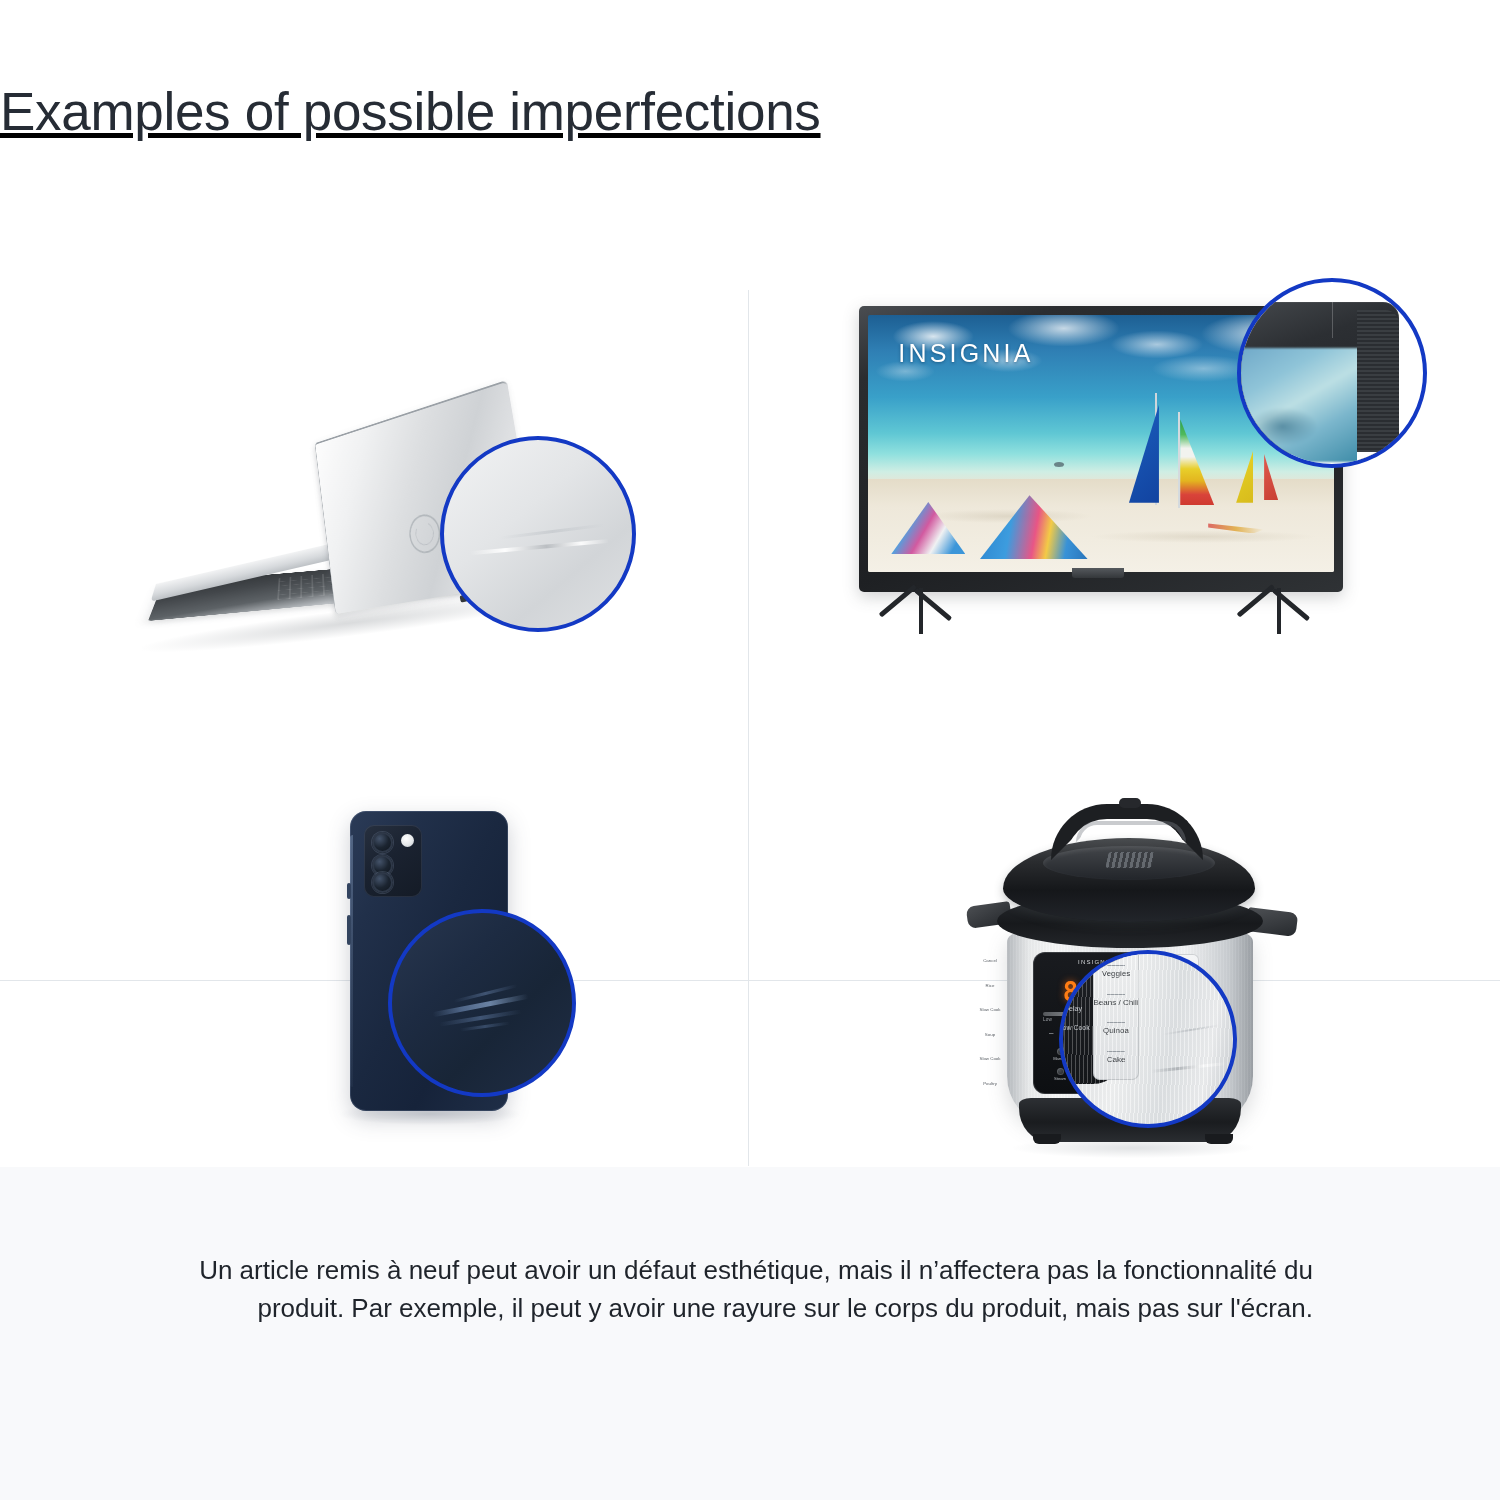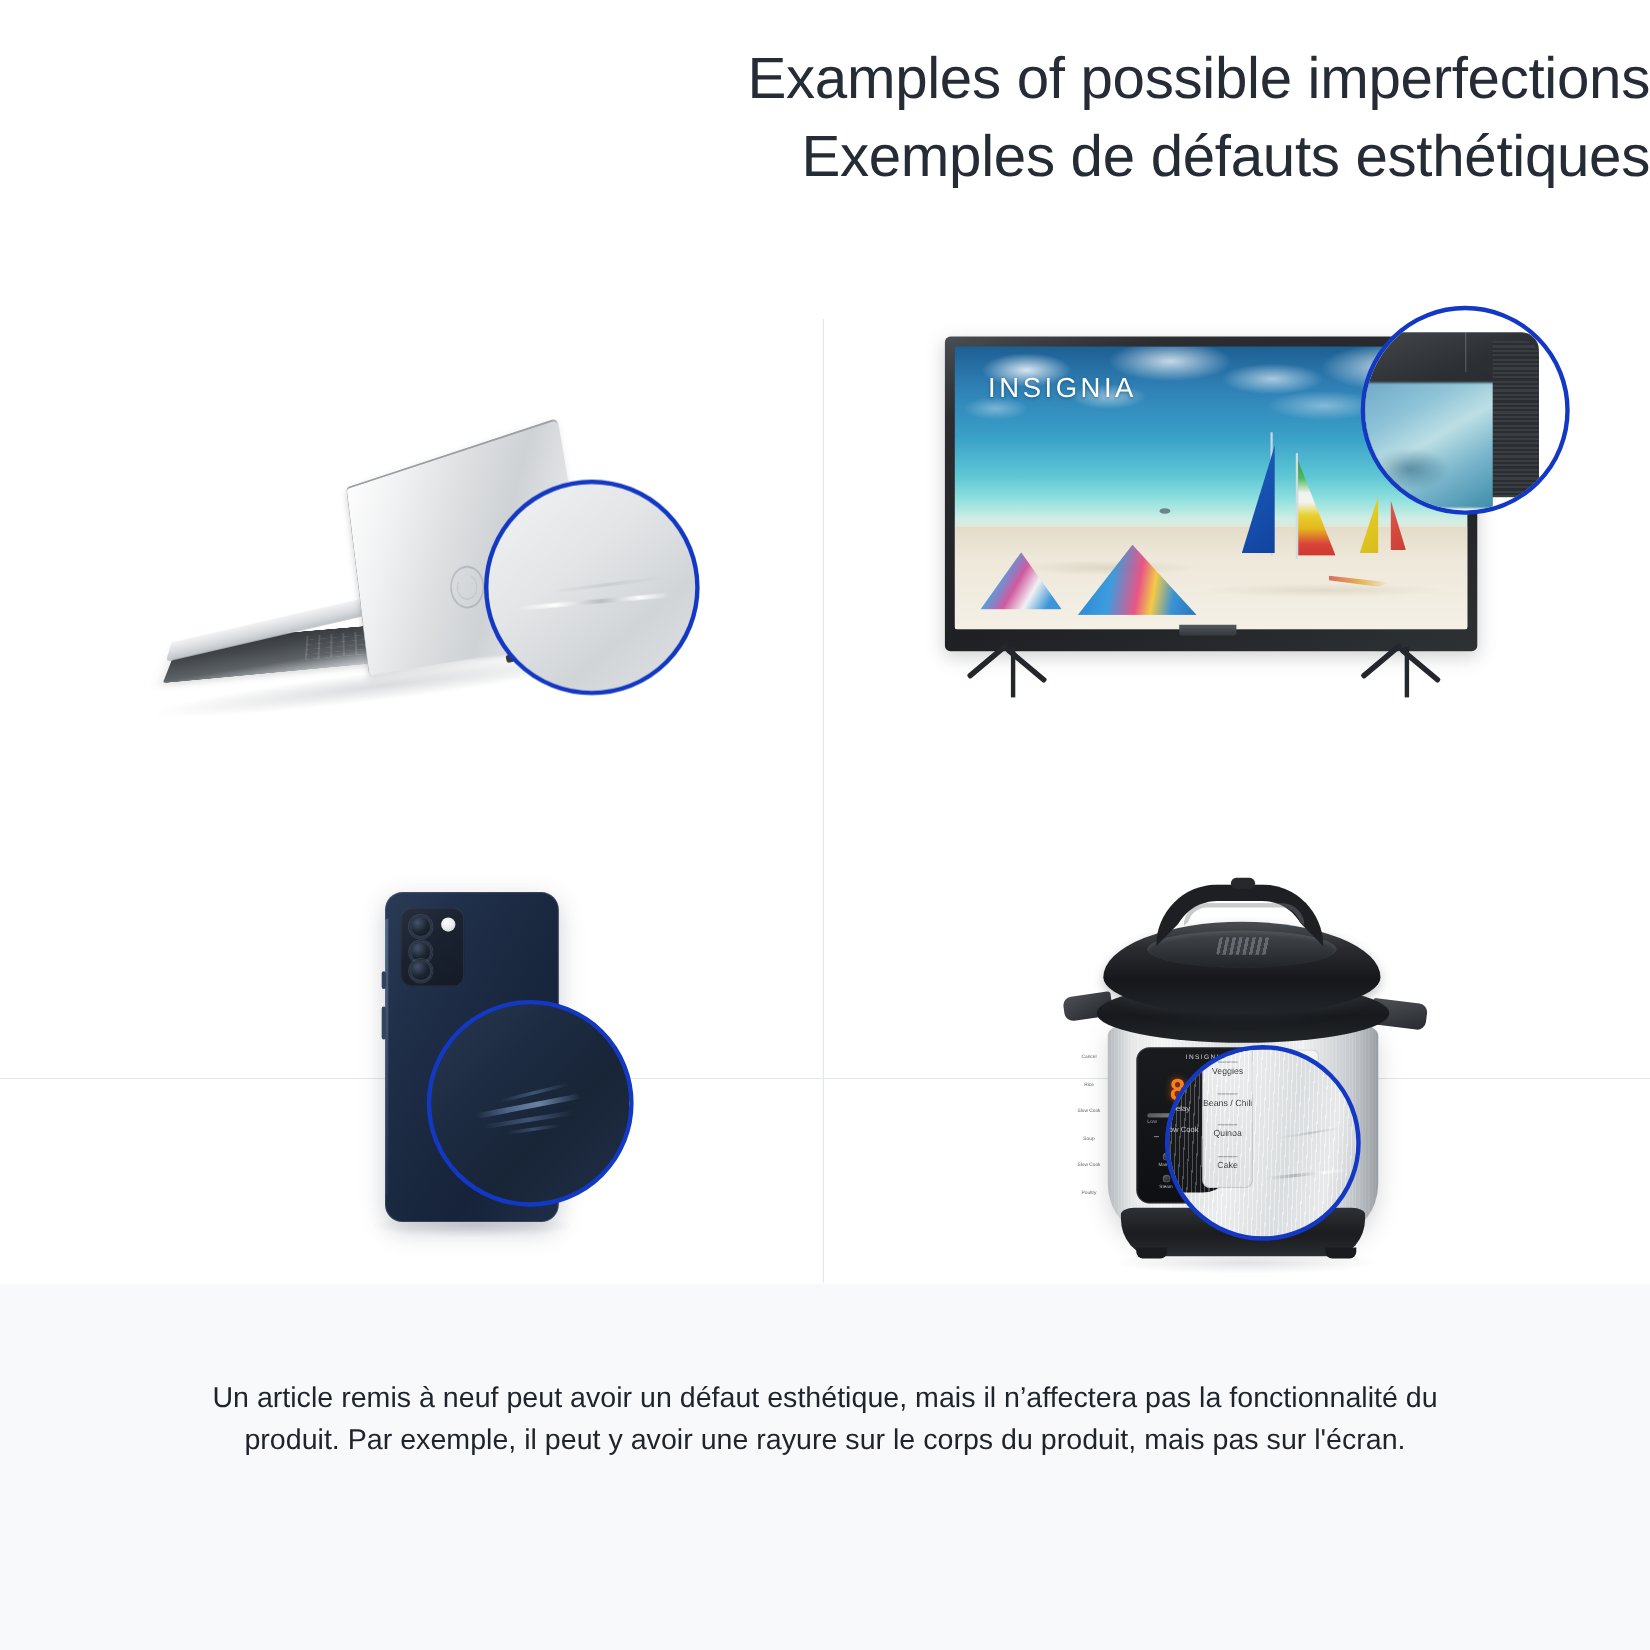--- a/index.html
+++ b/index.html
@@ -8,23 +8,24 @@
     background:#ffffff;
     font-family:"Liberation Sans",sans-serif;
     overflow:hidden;
     position:relative;
     -webkit-font-smoothing:antialiased;
   }
   .page{position:absolute;inset:0;display:flex;flex-direction:column;}
 
   
   .title-block{
-    padding-top:36px;
-    text-align:right;
+    padding-top:76px;
+    text-align:left;
     flex:0 0 auto;
+    text-decoration:underline;
   }
   .title-line{
     font-size:53px;
     line-height:71px;
     font-weight:300;
     color:#262c35;
     letter-spacing:-0.3px;
     white-space:nowrap;
   }
 
@@ -484,30 +485,29 @@
     background:#f8f9fb;
     display:flex;flex-direction:column;align-items:center;
     justify-content:flex-start;
     padding-top:51px;box-sizing:border-box;
   }
   .para{
     width:1126px;text-align:center;
     font-size:26px;line-height:38px;
     color:#1f242b;font-weight:400;
   }
-  .para.fr{margin-top:33px;}
+  .para.fr{margin-top:33px;text-align:right;}
 </style>
 </head>
 <body>
 
 <div class="page">
 
   <div class="title-block">
     <div class="title-line">Examples of possible imperfections</div>
-    <div class="title-line">Exemples de défauts esthétiques</div>
   </div>
 
   <div class="grid">
     <div class="vdiv"></div>
     <div class="hdiv"></div>
 
     <div class="cell cell-laptop">
       <div class="laptop-wrap">
         <div class="lap-shadow"></div>
         <div class="base">

